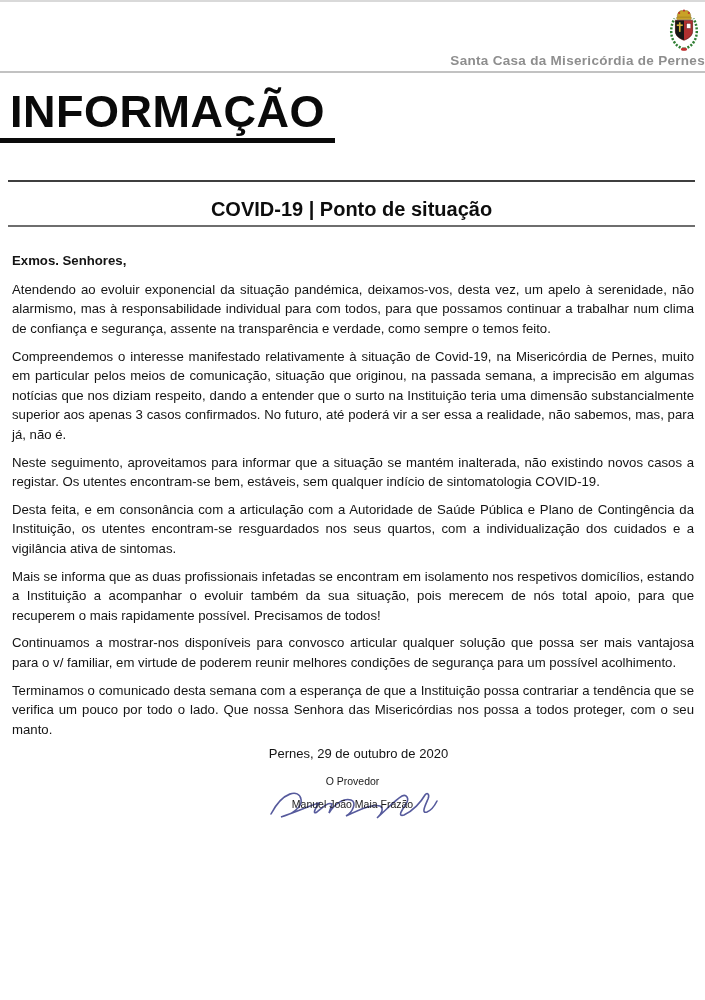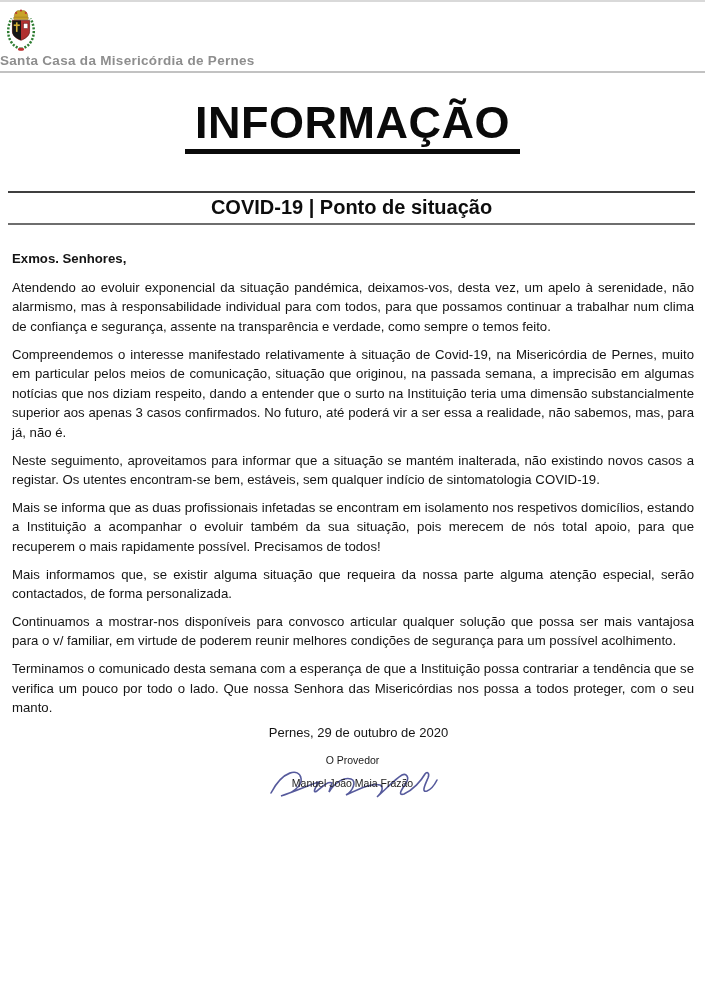--- a/index.html
+++ b/index.html
@@ -3,33 +3,33 @@
 <meta charset="utf-8">
 <style>
   html,body { margin:0; padding:0; background:#ffffff; }
   .page {
     position:relative; width:705px; height:1000px; margin:0 auto;
     background:#ffffff; box-sizing:border-box; overflow:hidden;
     font-family:"Liberation Sans", sans-serif; color:#111;
     border-top:2px solid #d9d9d9;
   }
   
-  .header { text-align:left; padding-top:4px; border-bottom:2px solid #c2c2c2; padding-bottom:3px; }
+  .header { text-align:right; padding-top:4px; border-bottom:2px solid #c2c2c2; padding-bottom:3px; }
   .logo-wrap { height:46px; }
   .org-name { font-size:13.5px; font-weight:bold; color:#8e8e8e; letter-spacing:0.3px; margin-top:1px; }
   
-  .title-wrap { text-align:center; margin-top:26px; }
+  .title-wrap { margin-top:15px; }
   .doc-title {
     display:inline-block; margin:0; padding:0 10px 3px;
     font-size:45px; font-weight:bold; letter-spacing:0.5px; line-height:1.05;
     border-bottom:5px solid #0a0a0a; color:#0a0a0a;
   }
   
   .subtitle-band {
-    margin:37px 10px 0 8px; padding:3px 0 4px; text-align:center;
+    margin:37px 10px 0 8px; padding:16px 0 4px; text-align:center;
     border-top:2px solid #3f3f3f; border-bottom:2px solid #6e6e6e;
   }
   .doc-subtitle { margin:0; font-size:20px; font-weight:bold; color:#0d0d0d; }
   
   .body-text { margin:24px 11px 0 12px; }
   .body-text p { font-size:13.2px; line-height:19.6px; text-align:justify; margin:8px 0 7px; color:#141414; }
   .salutation { font-weight:bold; margin-bottom:9px !important; }
   
   .dateline { text-align:center; font-size:13px; margin-top:3px; color:#141414;margin-left:12px; }
   .sig-block { text-align:center; margin-top:14px; position:relative; }
@@ -86,22 +86,22 @@
 
   <div class="subtitle-band">
     <h2 class="doc-subtitle">COVID-19 | Ponto de situação</h2>
   </div>
 
   <div class="body-text">
     <p class="salutation">Exmos. Senhores,</p>
     <p>Atendendo ao evoluir exponencial da situação pandémica, deixamos-vos, desta vez, um apelo à serenidade, não alarmismo, mas à responsabilidade individual para com todos, para que possamos continuar a trabalhar num clima de confiança e segurança, assente na transparência e verdade, como sempre o temos feito.</p>
     <p>Compreendemos o interesse manifestado relativamente à situação de Covid-19, na Misericórdia de Pernes, muito em particular pelos meios de comunicação, situação que originou, na passada semana, a imprecisão em algumas notícias que nos diziam respeito, dando a entender que o surto na Instituição teria uma dimensão substancialmente superior aos apenas 3 casos confirmados. No futuro, até poderá vir a ser essa a realidade, não sabemos, mas, para já, não é.</p>
     <p>Neste seguimento, aproveitamos para informar que a situação se mantém inalterada, não existindo novos casos a registar. Os utentes encontram-se bem, estáveis, sem qualquer indício de sintomatologia COVID-19.</p>
+    <p>Desta feita, e em consonância com a articulação com a Autoridade de Saúde Pública e Plano de Contingência da Instituição, os utentes encontram-se resguardados nos seus quartos, com a individualização dos cuidados e a vigilância ativa de sintomas.</p>
     <p>Mais se informa que as duas profissionais infetadas se encontram em isolamento nos respetivos domicílios, estando a Instituição a acompanhar o evoluir também da sua situação, pois merecem de nós total apoio, para que recuperem o mais rapidamente possível. Precisamos de todos!</p>
-    <p>Mais informamos que, se existir alguma situação que requeira da nossa parte alguma atenção especial, serão contactados, de forma personalizada.</p>
     <p>Continuamos a mostrar-nos disponíveis para convosco articular qualquer solução que possa ser mais vantajosa para o v/ familiar, em virtude de poderem reunir melhores condições de segurança para um possível acolhimento.</p>
     <p>Terminamos o comunicado desta semana com a esperança de que a Instituição possa contrariar a tendência que se verifica um pouco por todo o lado. Que nossa Senhora das Misericórdias nos possa a todos proteger, com o seu manto.</p>
   </div>
 
   <div class="dateline">Pernes, 29 de outubro de 2020</div>
 
   <div class="sig-block">
     <div class="sig-role">O Provedor</div>
     <svg class="sig-svg" width="175" height="42" viewBox="0 0 175 42">
       <path d="M6 31 C 18 8, 34 6, 36 16 C 38 24, 26 32, 16 34 C 34 28, 46 22, 54 20 C 50 26, 47 32, 52 29 C 58 24, 63 19, 67 21 L 64 30 C 71 19, 80 15, 86 17 C 92 19, 88 29, 81 33 C 98 25, 108 21, 115 23 C 119 25, 117 31, 112 35 C 121 27, 130 17, 137 13 C 141 11, 145 15, 141 21 C 137 27, 132 34, 139 32 C 148 28, 156 19, 160 12 C 162 9, 165 11, 163 16 C 160 23, 156 31, 162 29 C 167 27, 170 22, 172 18" fill="none" stroke-width="1.6" stroke-linecap="round" stroke="#565a9c"></path>

